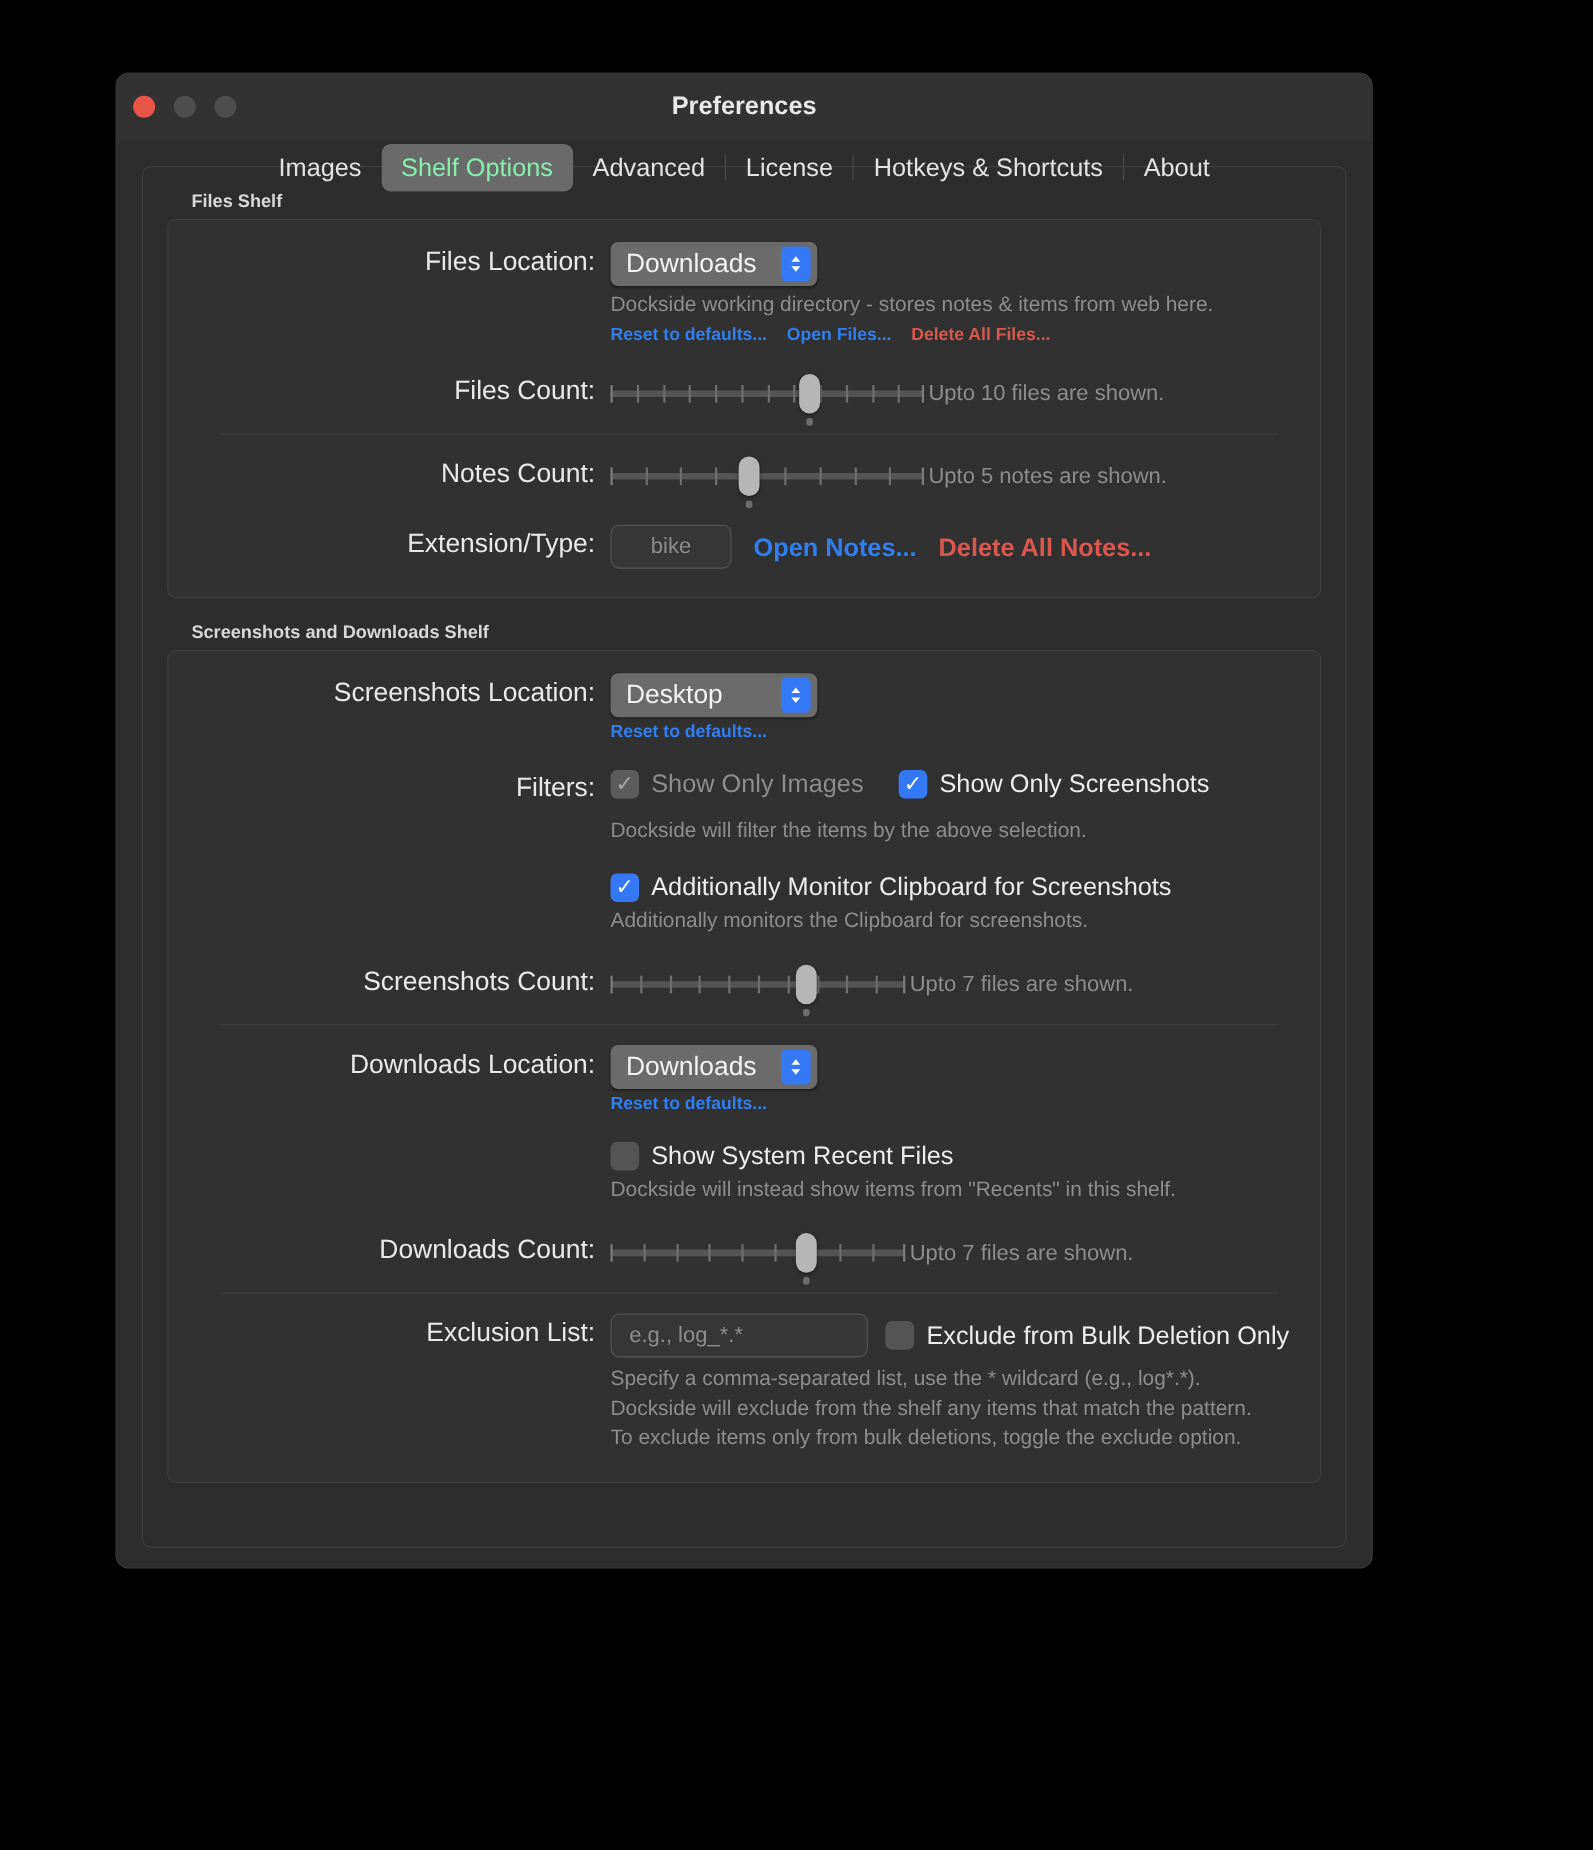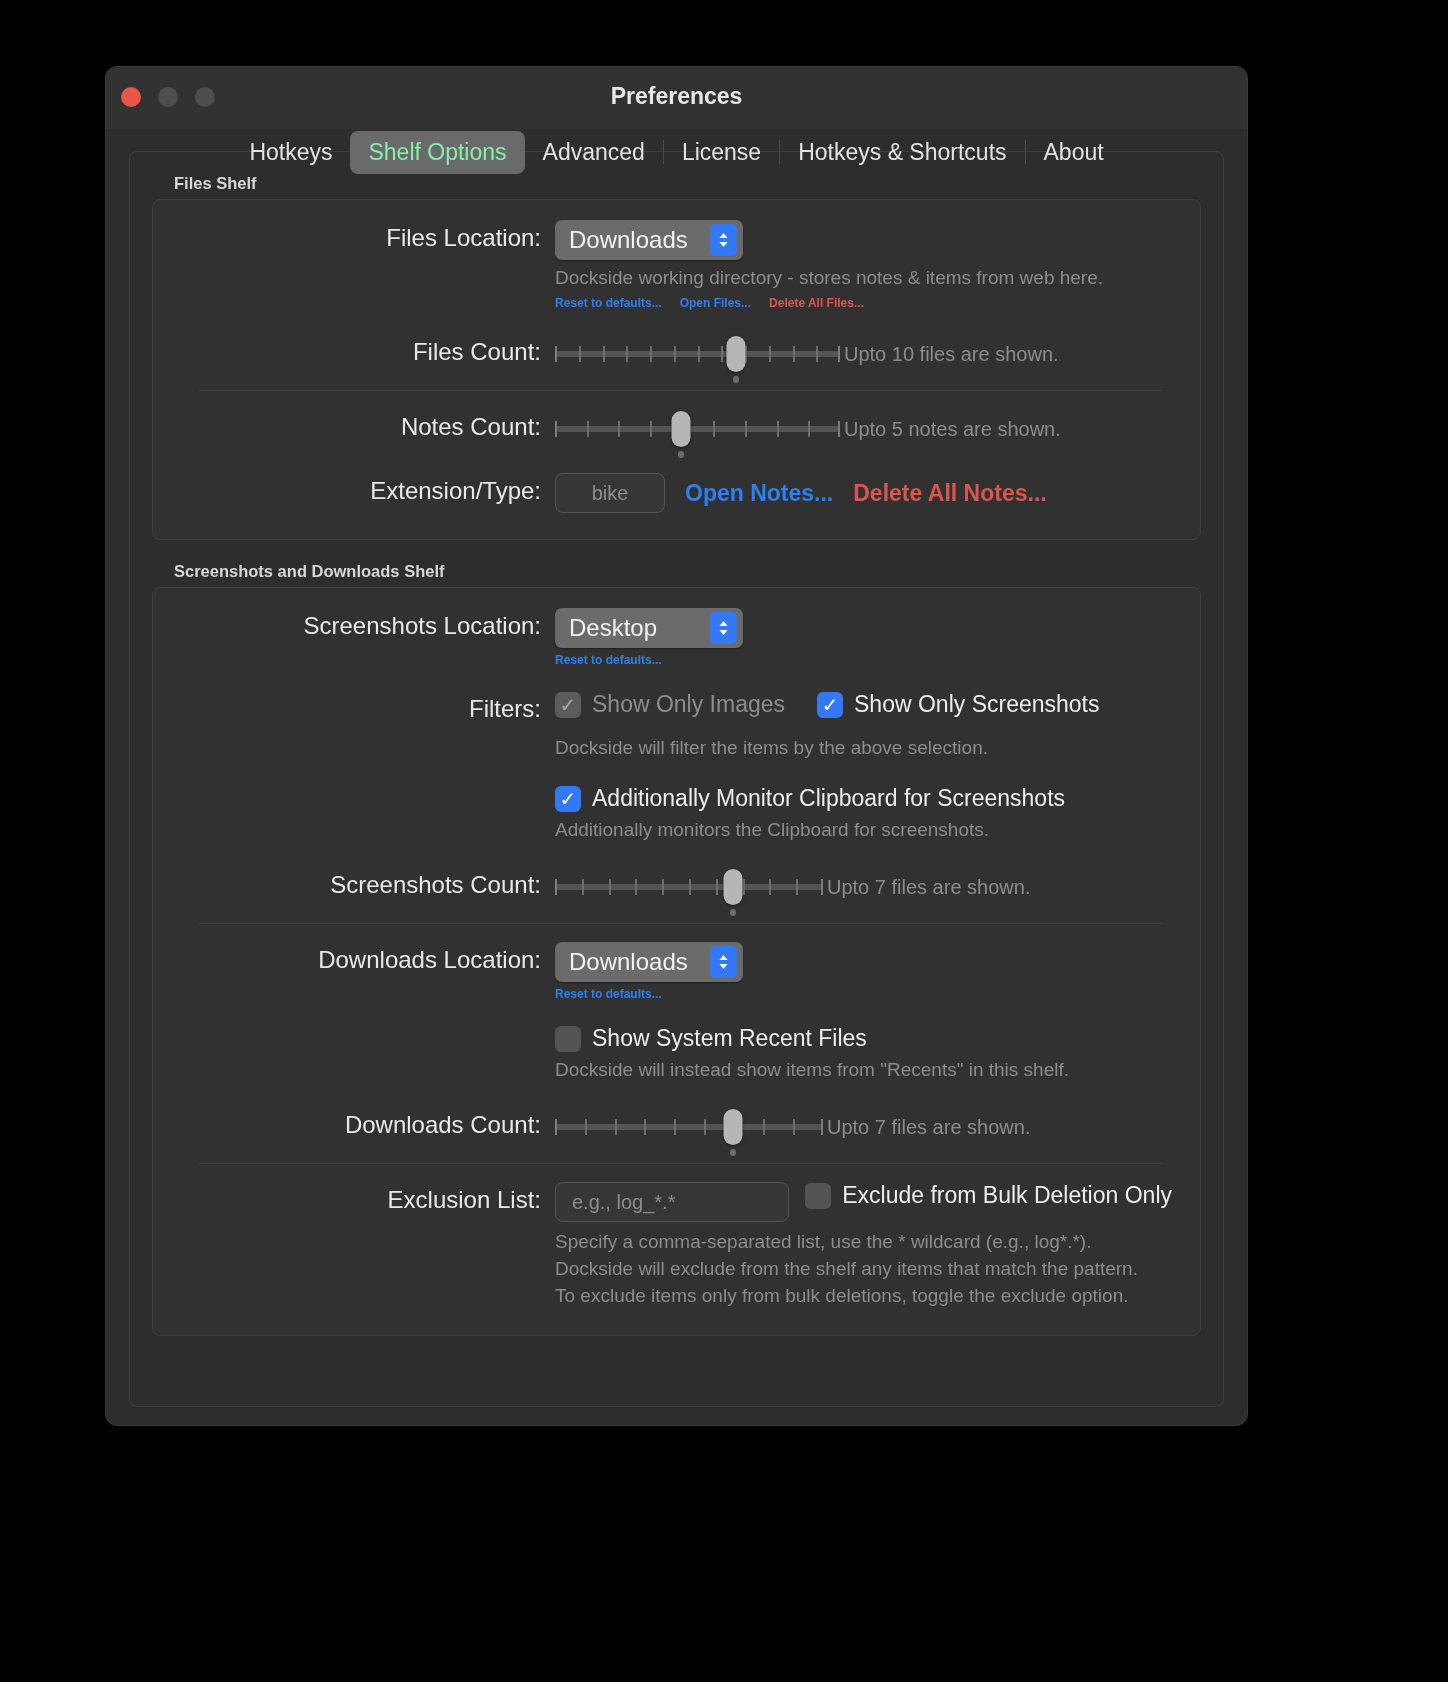--- a/index.html
+++ b/index.html
@@ -94,21 +94,21 @@
   }
   .row-body { flex: 1; min-width: 0; padding-top: 2px; }
 
   .helptext {
     color: #8d8d8d;
     font-size: 19px;
     line-height: 27px;
   }
 
   .linkrow { display: flex; gap: 18px; margin-top: 5px; align-items: baseline; flex-wrap: wrap; }
-  .link { font-size: 12px; font-weight: bold; white-space: nowrap; }
+  .link { font-size: 16px; font-weight: bold; white-space: nowrap; }
   .link.blue { color: #2f7ff0; }
   .link.red { color: #d9574f; }
 
   
   .popup {
     display: inline-flex; align-items: center;
     height: 40px;
     background: #6b6b6b;
     border-radius: 7px;
     padding: 0 6px 0 14px;
@@ -213,21 +213,21 @@
   <div class="titlebar">
     <div class="lights">
       <div class="light red"></div>
       <div class="light gray"></div>
       <div class="light gray"></div>
     </div>
     <div class="win-title">Preferences</div>
   </div>
 
   <div class="tabstrip">
-    <div class="tab">Hotkeys</div>
+    <div class="tab">Images</div>
     <div class="tab selected">Shelf Options</div>
     <div class="tab">Advanced</div>
     <div class="tab-sep"></div>
     <div class="tab">License</div>
     <div class="tab-sep"></div>
     <div class="tab">Hotkeys &amp; Shortcuts</div>
     <div class="tab-sep"></div>
     <div class="tab">About</div>
   </div>
 
@@ -471,21 +471,21 @@
             <div class="slider-caption">Upto 7 files are shown.</div>
           </div>
         </div>
       </div>
 
       <div class="divider"></div>
 
       <div class="row">
         <div class="row-label">Exclusion List:</div>
         <div class="row-body">
-          <div style="display:flex;align-items:flex-start;gap:16px">
+          <div style="display:flex;align-items:center;gap:16px">
             <div class="textfield wide">
               <span class="ph">e.g., log_*.*</span>
             </div>
             <div class="cbline">
               <span class="cb off"></span>
               <span class="cb-label">Exclude from Bulk Deletion Only</span>
             </div>
           </div>
           <div class="helptext" style="margin-top:6px">
             <div>Specify a comma-separated list, use the * wildcard (e.g., log*.*).</div>

